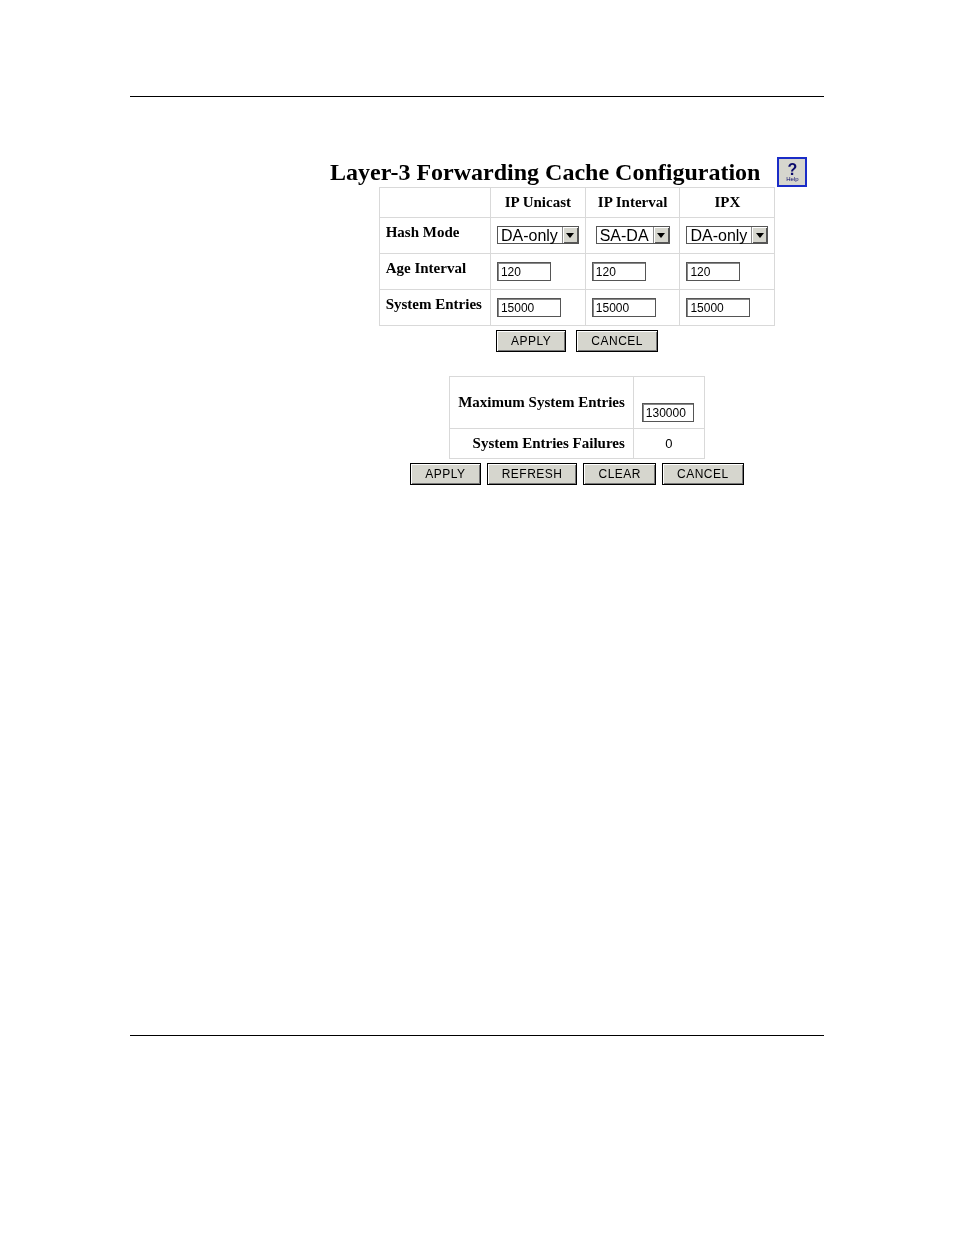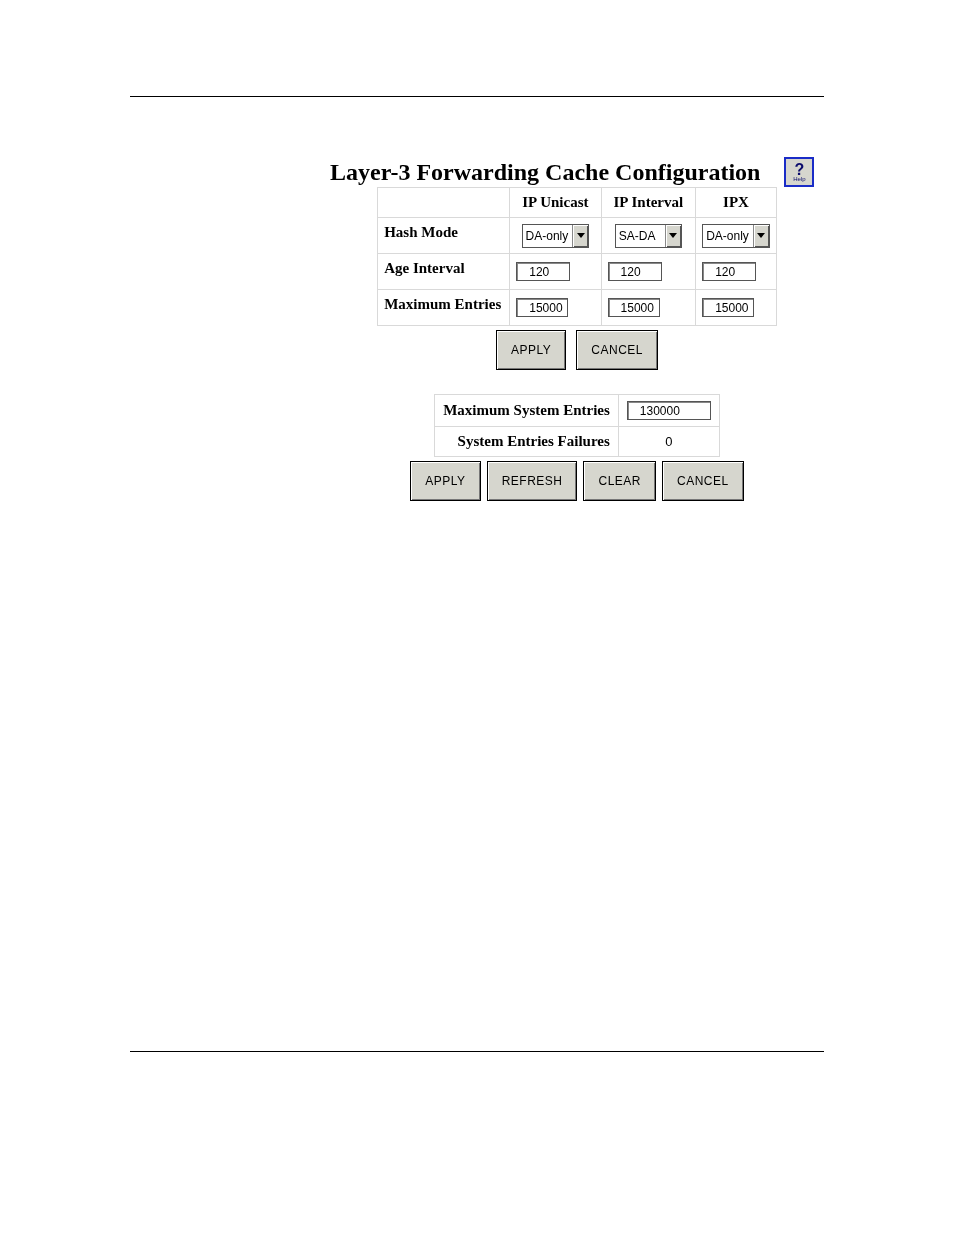--- a/index.html
+++ b/index.html
@@ -14,21 +14,21 @@
     border: none;
     border-top: 1.5px solid #000;
     margin: 96px 130px 0 130px;
   }
   .content {
     margin: 60px 130px 0 330px;
   }
   .title-row {
     display: flex;
     align-items: center;
-    gap: 24px;
+    gap: 17px;
   }
   .title {
     font-size: 24px;
     font-weight: bold;
     font-family: "Times New Roman", Times, serif;
   }
   .help-icon {
     width: 30px;
     height: 30px;
     border: 2px solid #1a2cc7;
@@ -86,22 +86,22 @@
     padding:4px 6px;
   }
 
   
   .sel {
     display:inline-flex;
     align-items: stretch;
     border: 1px solid #555;
     background: #fff;
     font-family: Arial, Helvetica, sans-serif;
-    font-size: 12px;
-    height: 24px;
+    font-size: 16px;
+    height: 18px;
     box-sizing: border-box;
   }
   .sel .sel-val {
     padding: 1px 4px 0 3px;
     min-width: 42px;
     text-align: left;
     display:flex;align-items:center;
   }
   .sel .sel-btn {
     width: 15px;
@@ -113,46 +113,46 @@
   .sel .sel-btn .tri {
     width:0;height:0;border-left:4px solid transparent;border-right:4px solid transparent;border-top:5px solid #000;
   }
 
   
   .txt {
     border: 1px solid #555;
     box-shadow: inset 1px 1px 0 #888;
     font-family: Arial, Helvetica, sans-serif;
     font-size: 12px;
-    padding: 2px 3px 1px 12px;
+    padding: 2px 3px 1px 3px;
     background:#fff;
     text-align:left;
     box-sizing:border-box;
   }
   .txt.w-sm { width:54px; }
-  .txt.w-md { width:52px; }
-  .txt.w-lg { width:84px; }
+  .txt.w-md { width:64px; }
+  .txt.w-lg { width:52px;margin-top:20px; }
 
   
   .btn-row {
     display:flex;
     justify-content:center;
     gap:10px;
     margin-top:4px;
   }
   .btn-row.tight { gap:6px; }
   .btn {
     font-family: Arial, Helvetica, sans-serif;
     font-size: 12px;
     letter-spacing: 0.5px;
     background: #d6d6ce;
     border: 1px solid #000;
     box-shadow: inset 1px 1px 0 #fff, inset -1px -1px 0 #777;
     padding: 3px 14px;
-    height:40px;
+    height:22px;
     box-sizing:border-box;
     display:inline-flex;align-items:center;justify-content:center;
   }
 
   
   .stats-wrap {
     margin-top:24px;
     display:flex;
     justify-content:center;
   }
@@ -244,21 +244,21 @@
             </td>
         <td class="cell">
               <div class="txt w-sm">120</div>
             </td>
         <td class="cell">
               <div class="txt w-sm">120</div>
             </td>
       </tr>
 
       <tr>
-        <td class="rowlabel">Maximum Entries</td>
+        <td class="rowlabel">System Entries</td>
         <td class="cell">
               <div class="txt w-md">15000</div>
             </td>
         <td class="cell">
               <div class="txt w-md">15000</div>
             </td>
         <td class="cell">
               <div class="txt w-md">15000</div>
             </td>
       </tr>

